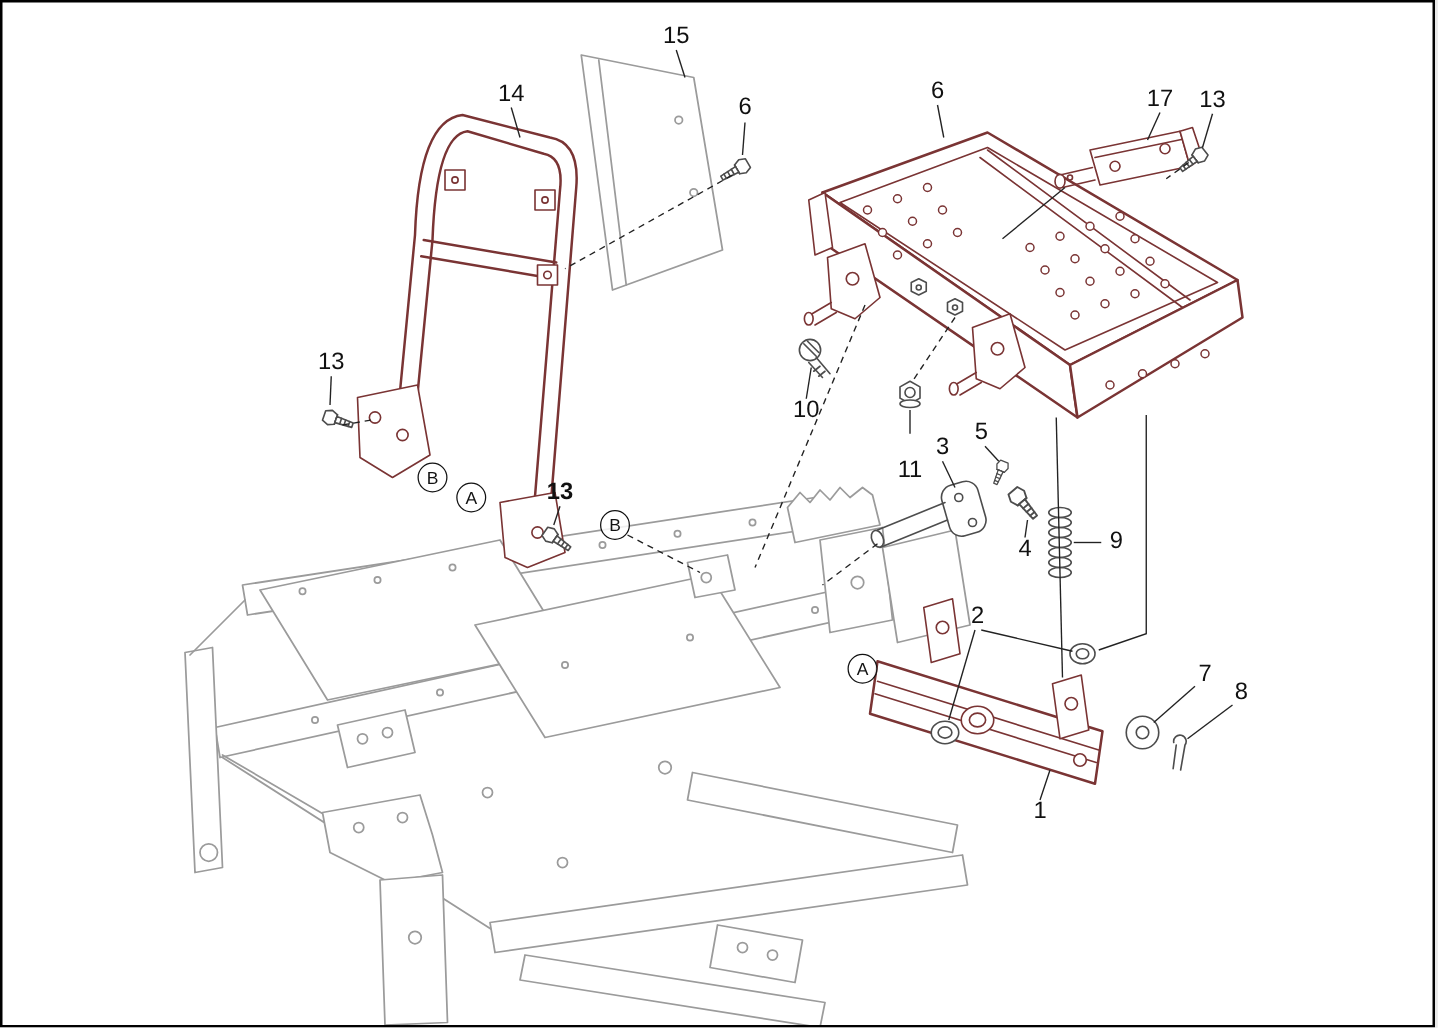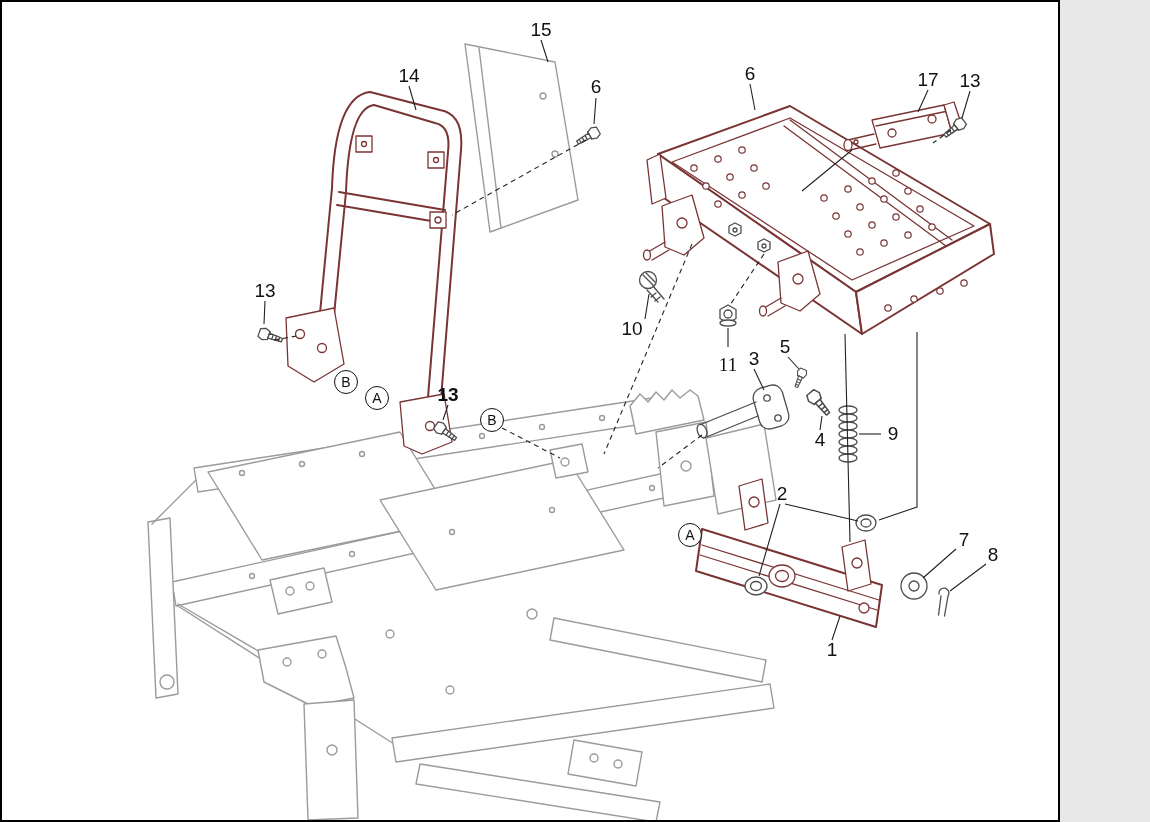--- a/index.html
+++ b/index.html
@@ -1,16 +1,16 @@
 <!DOCTYPE html>
 <html style="--c-bg: #ffffff; --c-border: #000000; --c-high: #7a3434; --c-frame: #9b9b9b; --c-label: #111111;"><head>
 <meta charset="utf-8">
 <style>
   html,body{margin:0;padding:0;background:#e8e8e8}
-  .page{position:relative;width:1060px;height:822px;background:var(--c-bg,#ffffff);
+  .page{position:relative;width:1148px;height:822px;background:var(--c-bg,#ffffff);
         border:2px solid var(--c-border,#000);box-sizing:border-box;overflow:hidden;
         font-family:"Liberation Sans",sans-serif}
   svg{position:absolute;left:0;top:0}
   .ln{fill:none}
   .frame-art{stroke:var(--c-frame,#9b9b9b);fill:#ffffff;stroke-width:1.4;stroke-linejoin:round;stroke-linecap:round}
   .maroon{stroke:var(--c-high,#7a3434);fill:#ffffff;stroke-width:2;stroke-linejoin:round;stroke-linecap:round}
   .maroon .thin{stroke-width:1.3}
   .dot{fill:#ffffff;stroke:var(--c-high,#7a3434);stroke-width:1.2}
   .hw{stroke:#4d4d4d;fill:#ffffff;stroke-width:1.3;stroke-linejoin:round;stroke-linecap:round}
   .leader{stroke:#222;stroke-width:1.1;fill:none}
@@ -286,22 +286,22 @@
 
   <div class="callout-layer">
       <div class="callout" style="left: 539px; top: 27px;">15</div>
       <div class="callout" style="left: 407px; top: 73px; text-align: center;">14</div>
       <div class="callout" style="left: 594px; top: 84px;">6</div>
       <div class="callout" style="left: 748px; top: 71px;">6</div>
       <div class="callout" style="left: 926px; top: 77px;">17</div>
       <div class="callout" style="left: 968px; top: 78px;">13</div>
       <div class="callout" style="left: 263px; top: 288px;">13</div>
       <div class="callout bold" style="left: 446px; top: 392px;">13</div>
-      <div class="callout" style="left: 630px; top: 326px;">10</div>
-      <div class="callout" style="left: 726px; top: 362px; font-family: Liberation Serif, serif;">11</div>
+      <div class="callout" style="left: 643px; top: 326px;">10</div>
+      <div class="callout" style="left: 726px; top: 374px;">11</div>
       <div class="callout" style="left: 752px; top: 356px;">3</div>
       <div class="callout" style="left: 783px; top: 344px;">5</div>
       <div class="callout" style="left: 818px; top: 437px;">4</div>
       <div class="callout" style="left: 891px; top: 431px;">9</div>
       <div class="callout" style="left: 780px; top: 491px;">2</div>
       <div class="callout" style="left: 962px; top: 537px;">7</div>
       <div class="callout" style="left: 991px; top: 552px;">8</div>
       <div class="callout" style="left: 830px; top: 647px;">1</div>
       <div class="callout circled" style="left: 344px; top: 380px;">B</div>
       <div class="callout circled" style="left: 375px; top: 396px;">A</div>

